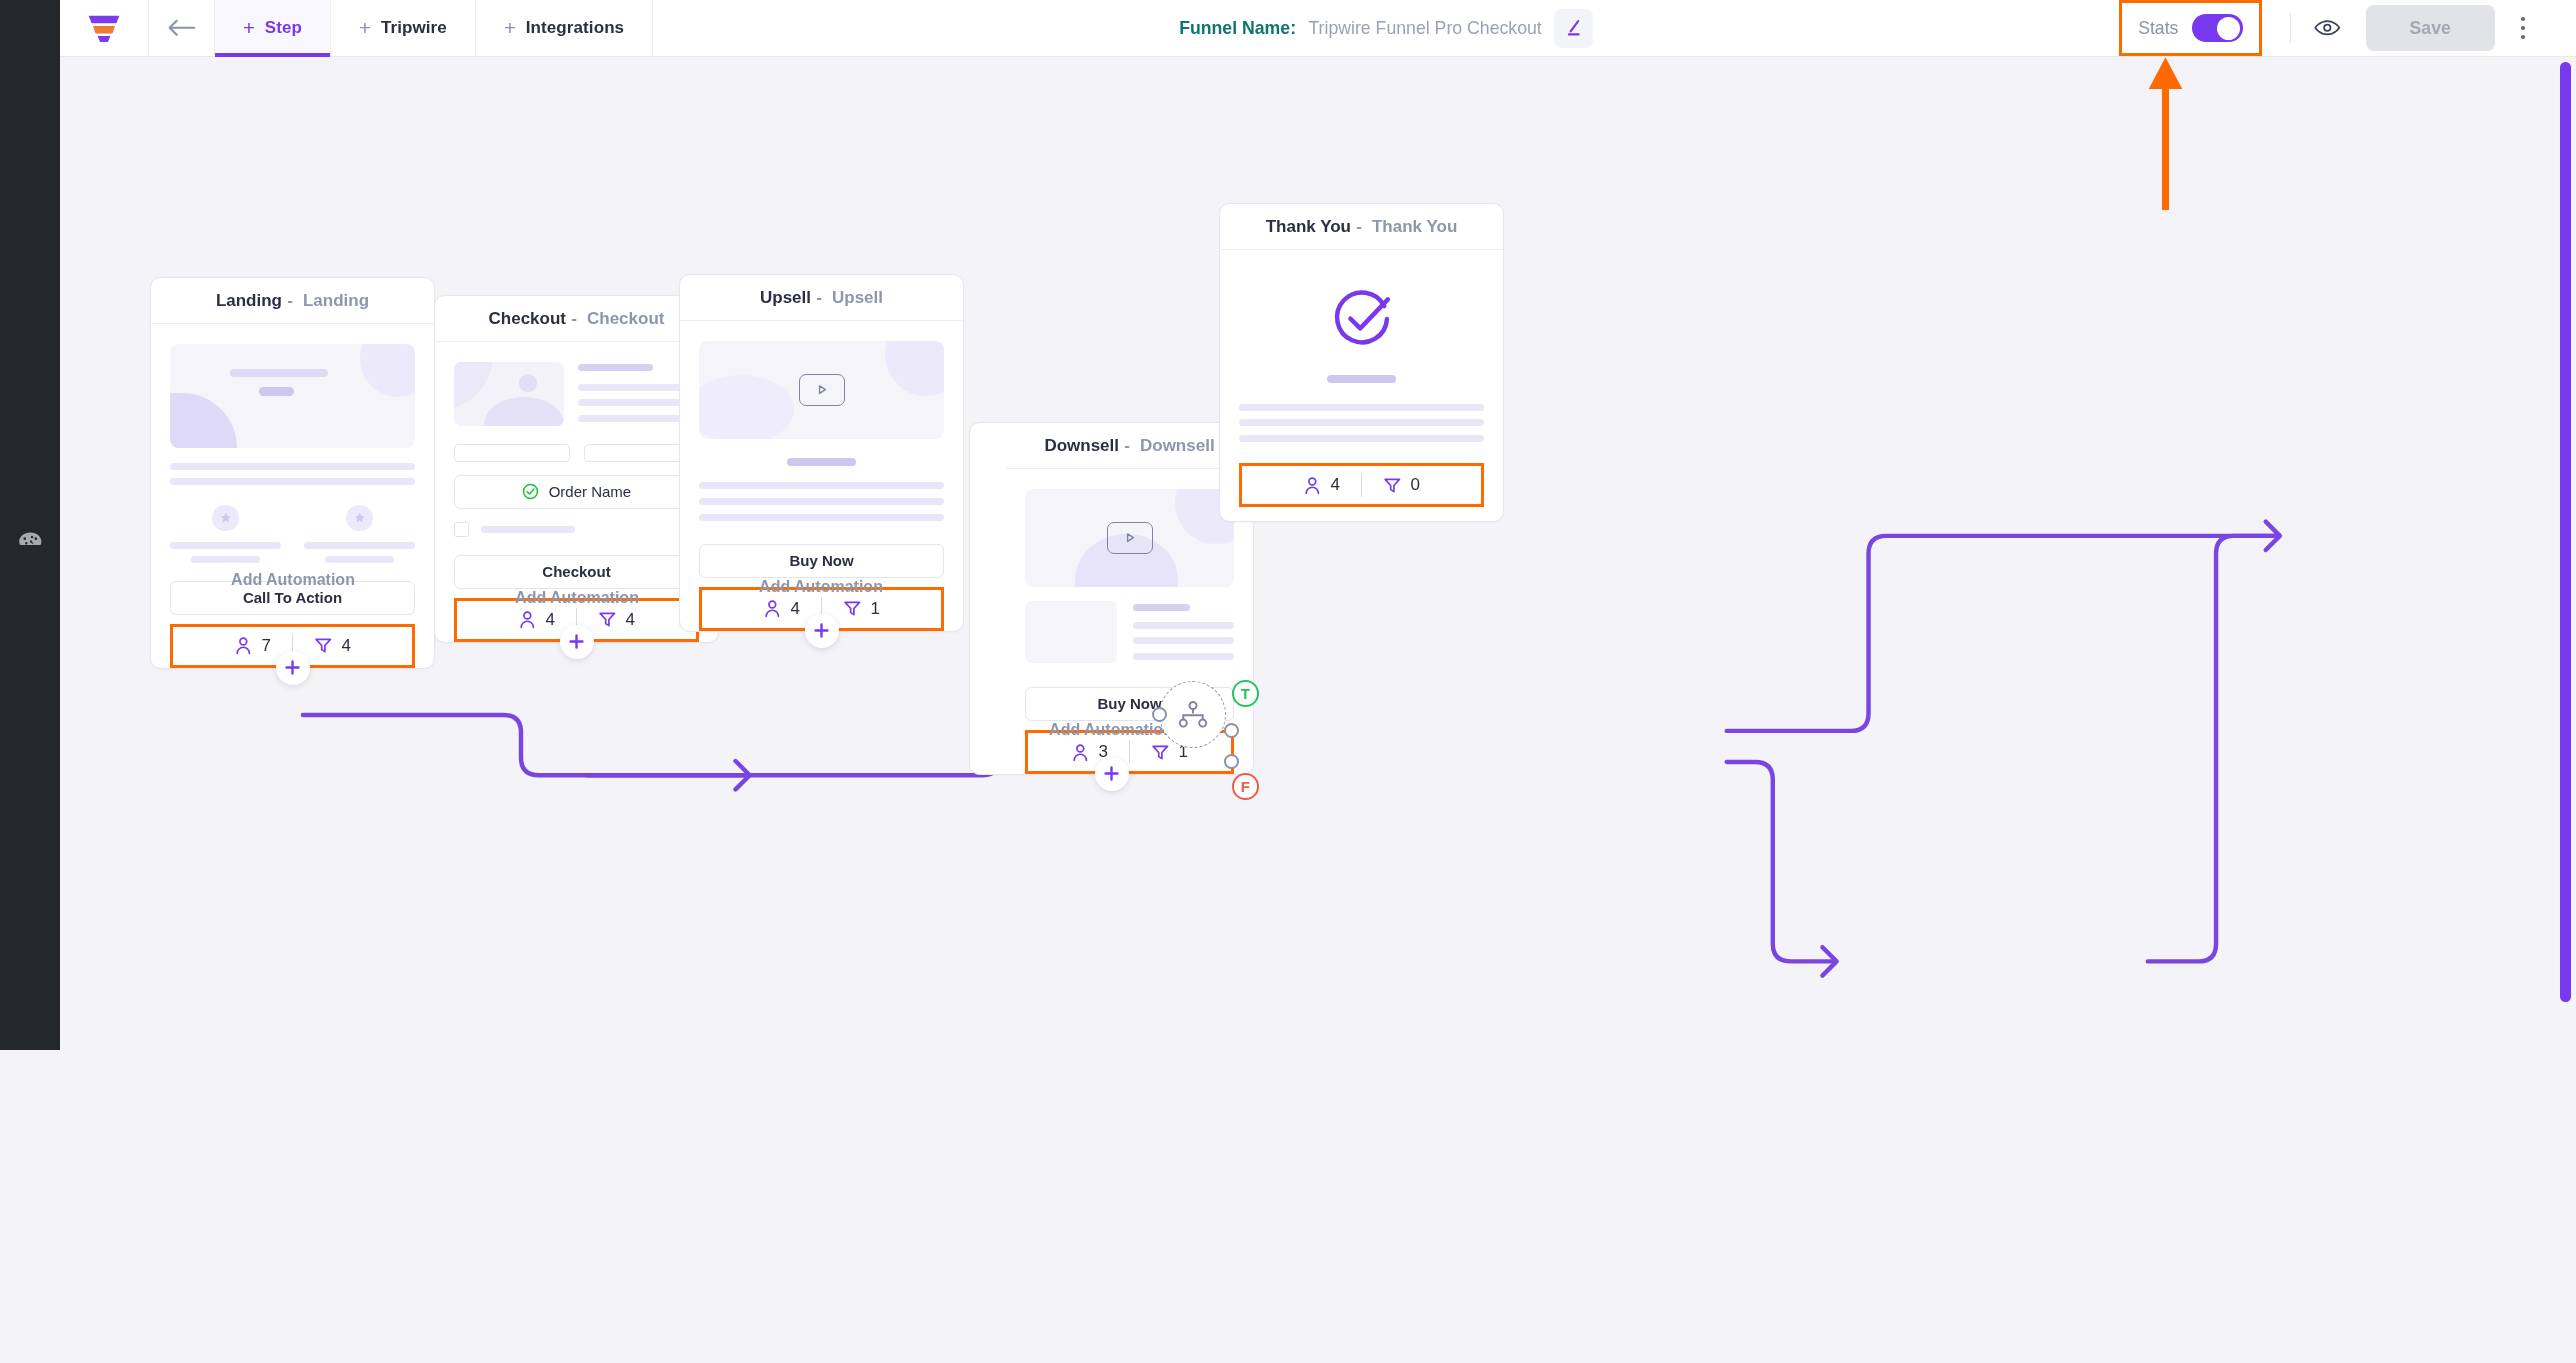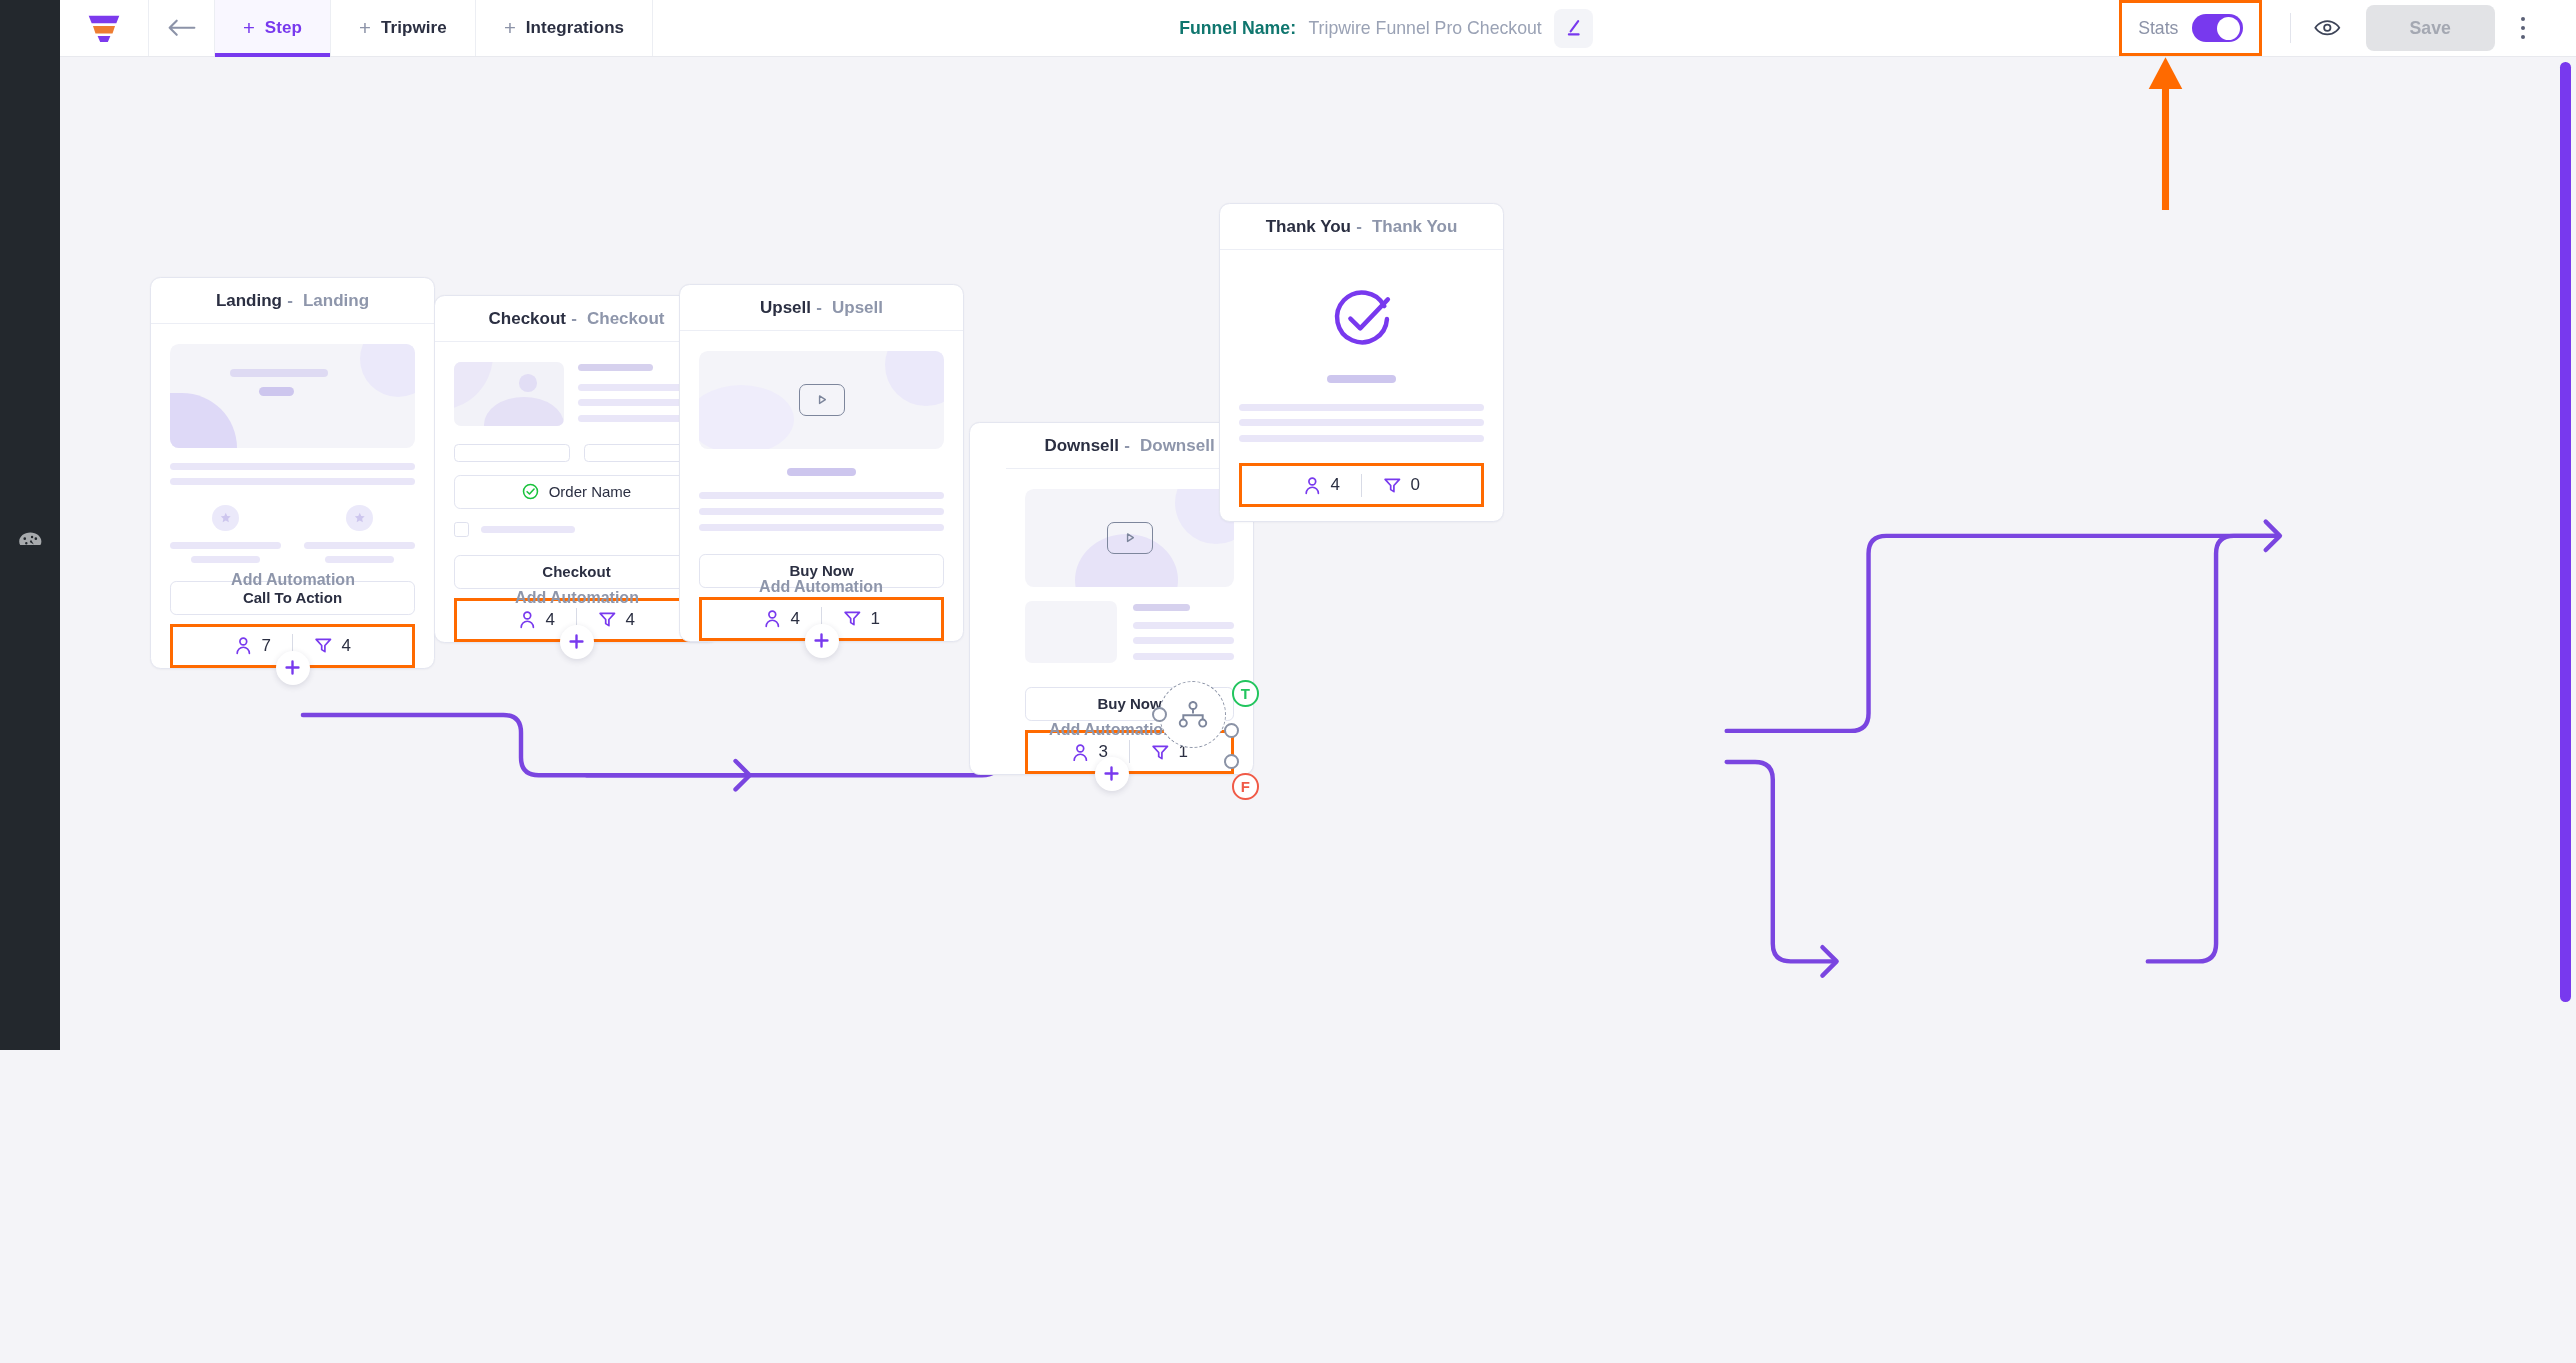--- a/index.html
+++ b/index.html
@@ -627,21 +627,21 @@
         </div>
       </div>
       <div class="addbtn">
         <svg width="17" height="17" viewBox="0 0 20 20">
             <path stroke="#7839ee" stroke-width="2.8" stroke-linecap="round" d="M10 3v14M3 10h14"></path>
           </svg>
       </div>
     </div>
     <div class="add-auto" style="left:517px; top:532px;">Add Automation</div>
 
-    <div class="node" id="n-upsell" style="left:619px; top:227px;">
+    <div class="node" id="n-upsell" style="left:619px; top:217px;">
       <div class="node-head">
         <b>Upsell</b>
         <span>- <span>Upsell</span></span>
       </div>
       <div class="node-body">
         <div class="vid-hero">
           <div class="bb1"></div>
           <div class="bb2"></div>
           <div class="vid-box">
             <svg width="13.3" height="13.3" viewBox="0 0 16 16">

